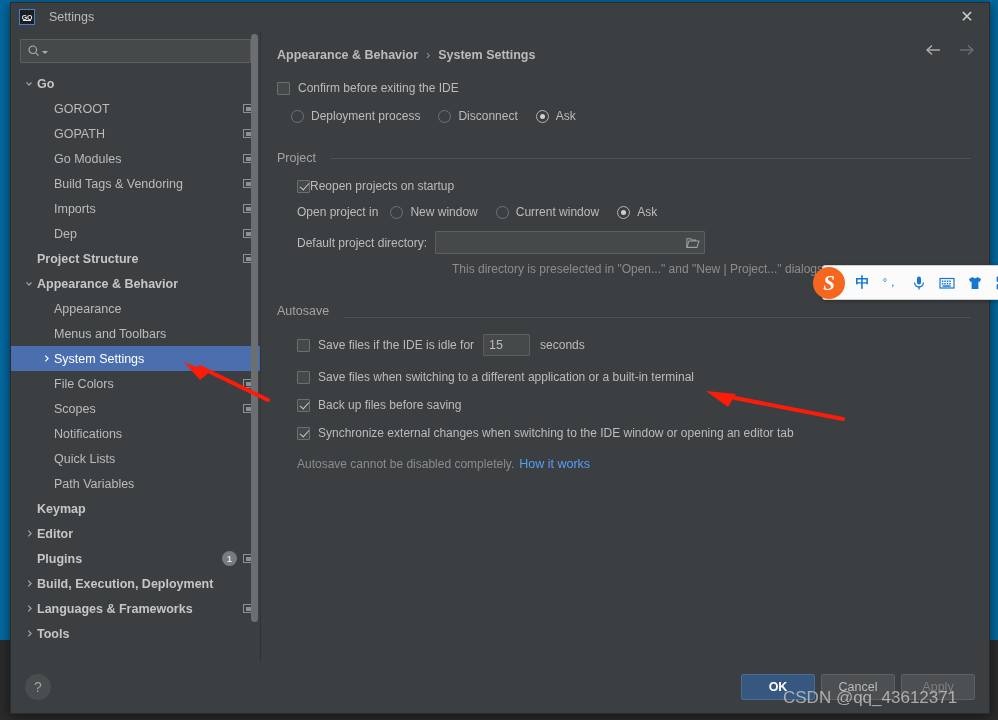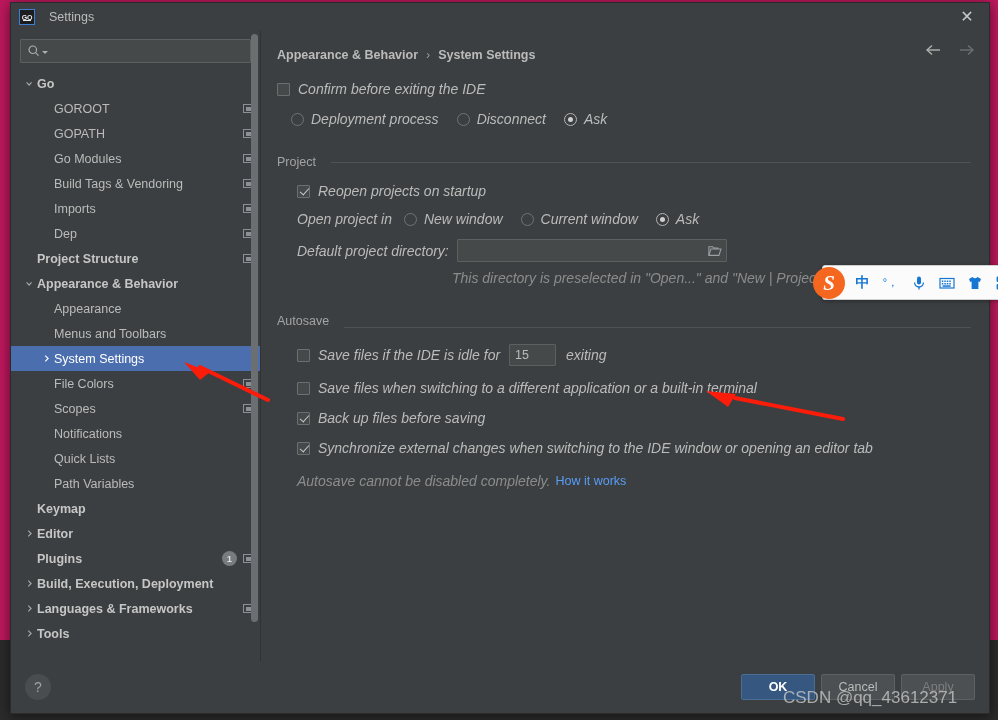--- a/index.html
+++ b/index.html
@@ -6,21 +6,21 @@
   html, body {
     margin: 0; padding: 0;
     width: 998px; height: 720px;
     background: #2b2b2b;
     font-family: "Liberation Sans", sans-serif;
     overflow: hidden;
   }
   #root {
     position: relative;
     width: 998px; height: 640px;
-    background: #be185d;
+    background: #0369a1;
   }
 
   
   .window {
     position: absolute;
     left: 10px; top: 2px;
     width: 980px; height: 712px;
     background: #3c3f41;
     border: 1px solid #2b2b2b;
     box-shadow: 0 2px 12px rgba(0,0,0,.55);
@@ -194,21 +194,21 @@
   }
   .crumb-sep { margin: 0 8px; color: #9a9a9a; font-weight: normal; }
   .nav-arrows {
     position: absolute;
     right: 14px; top: 12px;
     display: flex; gap: 16px; align-items: center;
   }
   .arrow-svg { width: 17px; height: 14px; display: block; }
 
   .row { display: flex; align-items: center; }
-  .opt-label { color: #bbbbbb; font-size: 14px; font-style: italic; }
+  .opt-label { color: #bbbbbb; font-size: 12px; }
   .dim { color: #8c8c8c; }
 
   
   .cb {
     width: 13px; height: 13px;
     border: 1px solid #6b6f71;
     background: #45494a;
     position: relative;
     flex: 0 0 13px;
     border-radius: 1px;
@@ -607,21 +607,21 @@
             </div>
         </div>
 
         <div class="group-head" style="margin-top:28px;">
           <span>Project</span>
           <span class="group-rule"></span>
         </div>
 
         <div class="row" style="margin-top:14px; margin-left:20px;">
           <div class="cb checked"></div>
-          <span class="opt-label" style="margin-left:8px;">Reopen projects on startup</span>
+          <span class="opt-label" style="">Reopen projects on startup</span>
         </div>
 
         <div class="row" style="margin-top:12px; margin-left:20px;">
           <span class="opt-label">Open project in</span>
           <div id="open-opts" class="row" style="margin-left:12px;">
               <div class="row" style="margin-left: 0px;">
                 <div class="rb"></div>
                 <span class="opt-label" style="margin-left: 7px;">New window</span>
               </div>
               <div class="row" style="margin-left: 18px;">
@@ -652,21 +652,21 @@
 
         <div class="group-head" style="margin-top:28px;align-items:flex-end;">
           <span>Autosave</span>
           <span class="group-rule"></span>
         </div>
 
         <div class="row" style="margin-top:16px; margin-left:20px;">
           <div class="cb"></div>
           <span class="opt-label" style="margin-left:8px;">Save files if the IDE is idle for</span>
           <div class="num-field" style="margin-left:9px;">15</div>
-          <span class="opt-label" style="margin-left:10px;">exiting</span>
+          <span class="opt-label" style="margin-left:10px;">seconds</span>
         </div>
 
         <div id="autosave-cbs" style="margin-left:20px;">
             <div class="row" style="margin-top: 14px;">
               <div class="cb"></div>
               <span class="opt-label" style="margin-left: 8px;">Save files when switching to a different application or a built-in terminal</span>
             </div>
             <div class="row" style="margin-top: 14px;">
               <div class="cb checked"></div>
               <span class="opt-label" style="margin-left: 8px;">Back up files before saving</span>

